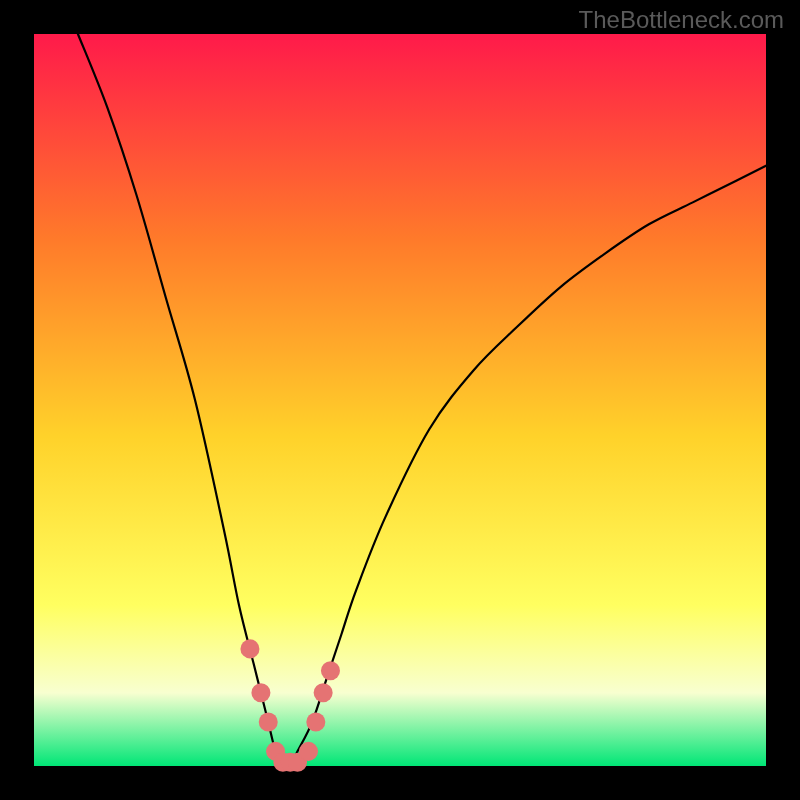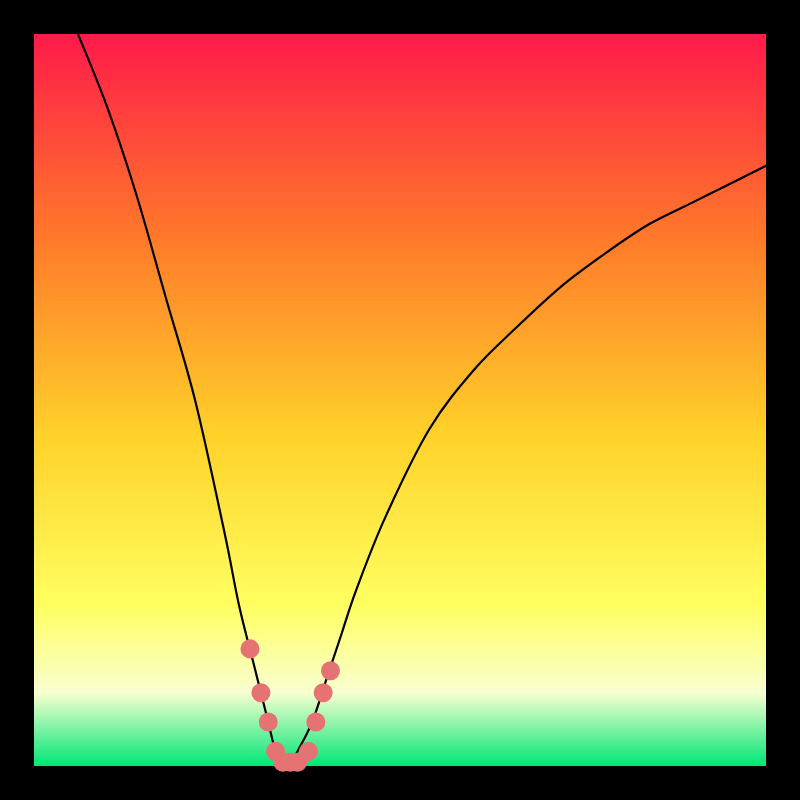--- a/index.html
+++ b/index.html
@@ -27,20 +27,21 @@
     font-weight: 500;
   }
   svg {
     display: block;
   }
 </style>
 </head>
 <body>
 
 <div class="chart-container">
+  <div class="watermark">TheBottleneck.com</div>
   <svg id="chart-svg" width="800" height="800" viewBox="0 0 800 800">
     <defs>
       <linearGradient id="bg-grad" x1="0" y1="0" x2="0" y2="1">
         <stop id="g-stop-0" offset="0%" stop-color="#ff1a4a"></stop>
         <stop id="g-stop-1" offset="28%" stop-color="#ff7a2a"></stop>
         <stop id="g-stop-2" offset="55%" stop-color="#ffd22a"></stop>
         <stop id="g-stop-3" offset="78%" stop-color="#ffff60"></stop>
         <stop id="g-stop-4" offset="90%" stop-color="#f8ffd0"></stop>
         <stop id="g-stop-5" offset="100%" stop-color="#00e676"></stop>
       </linearGradient>

